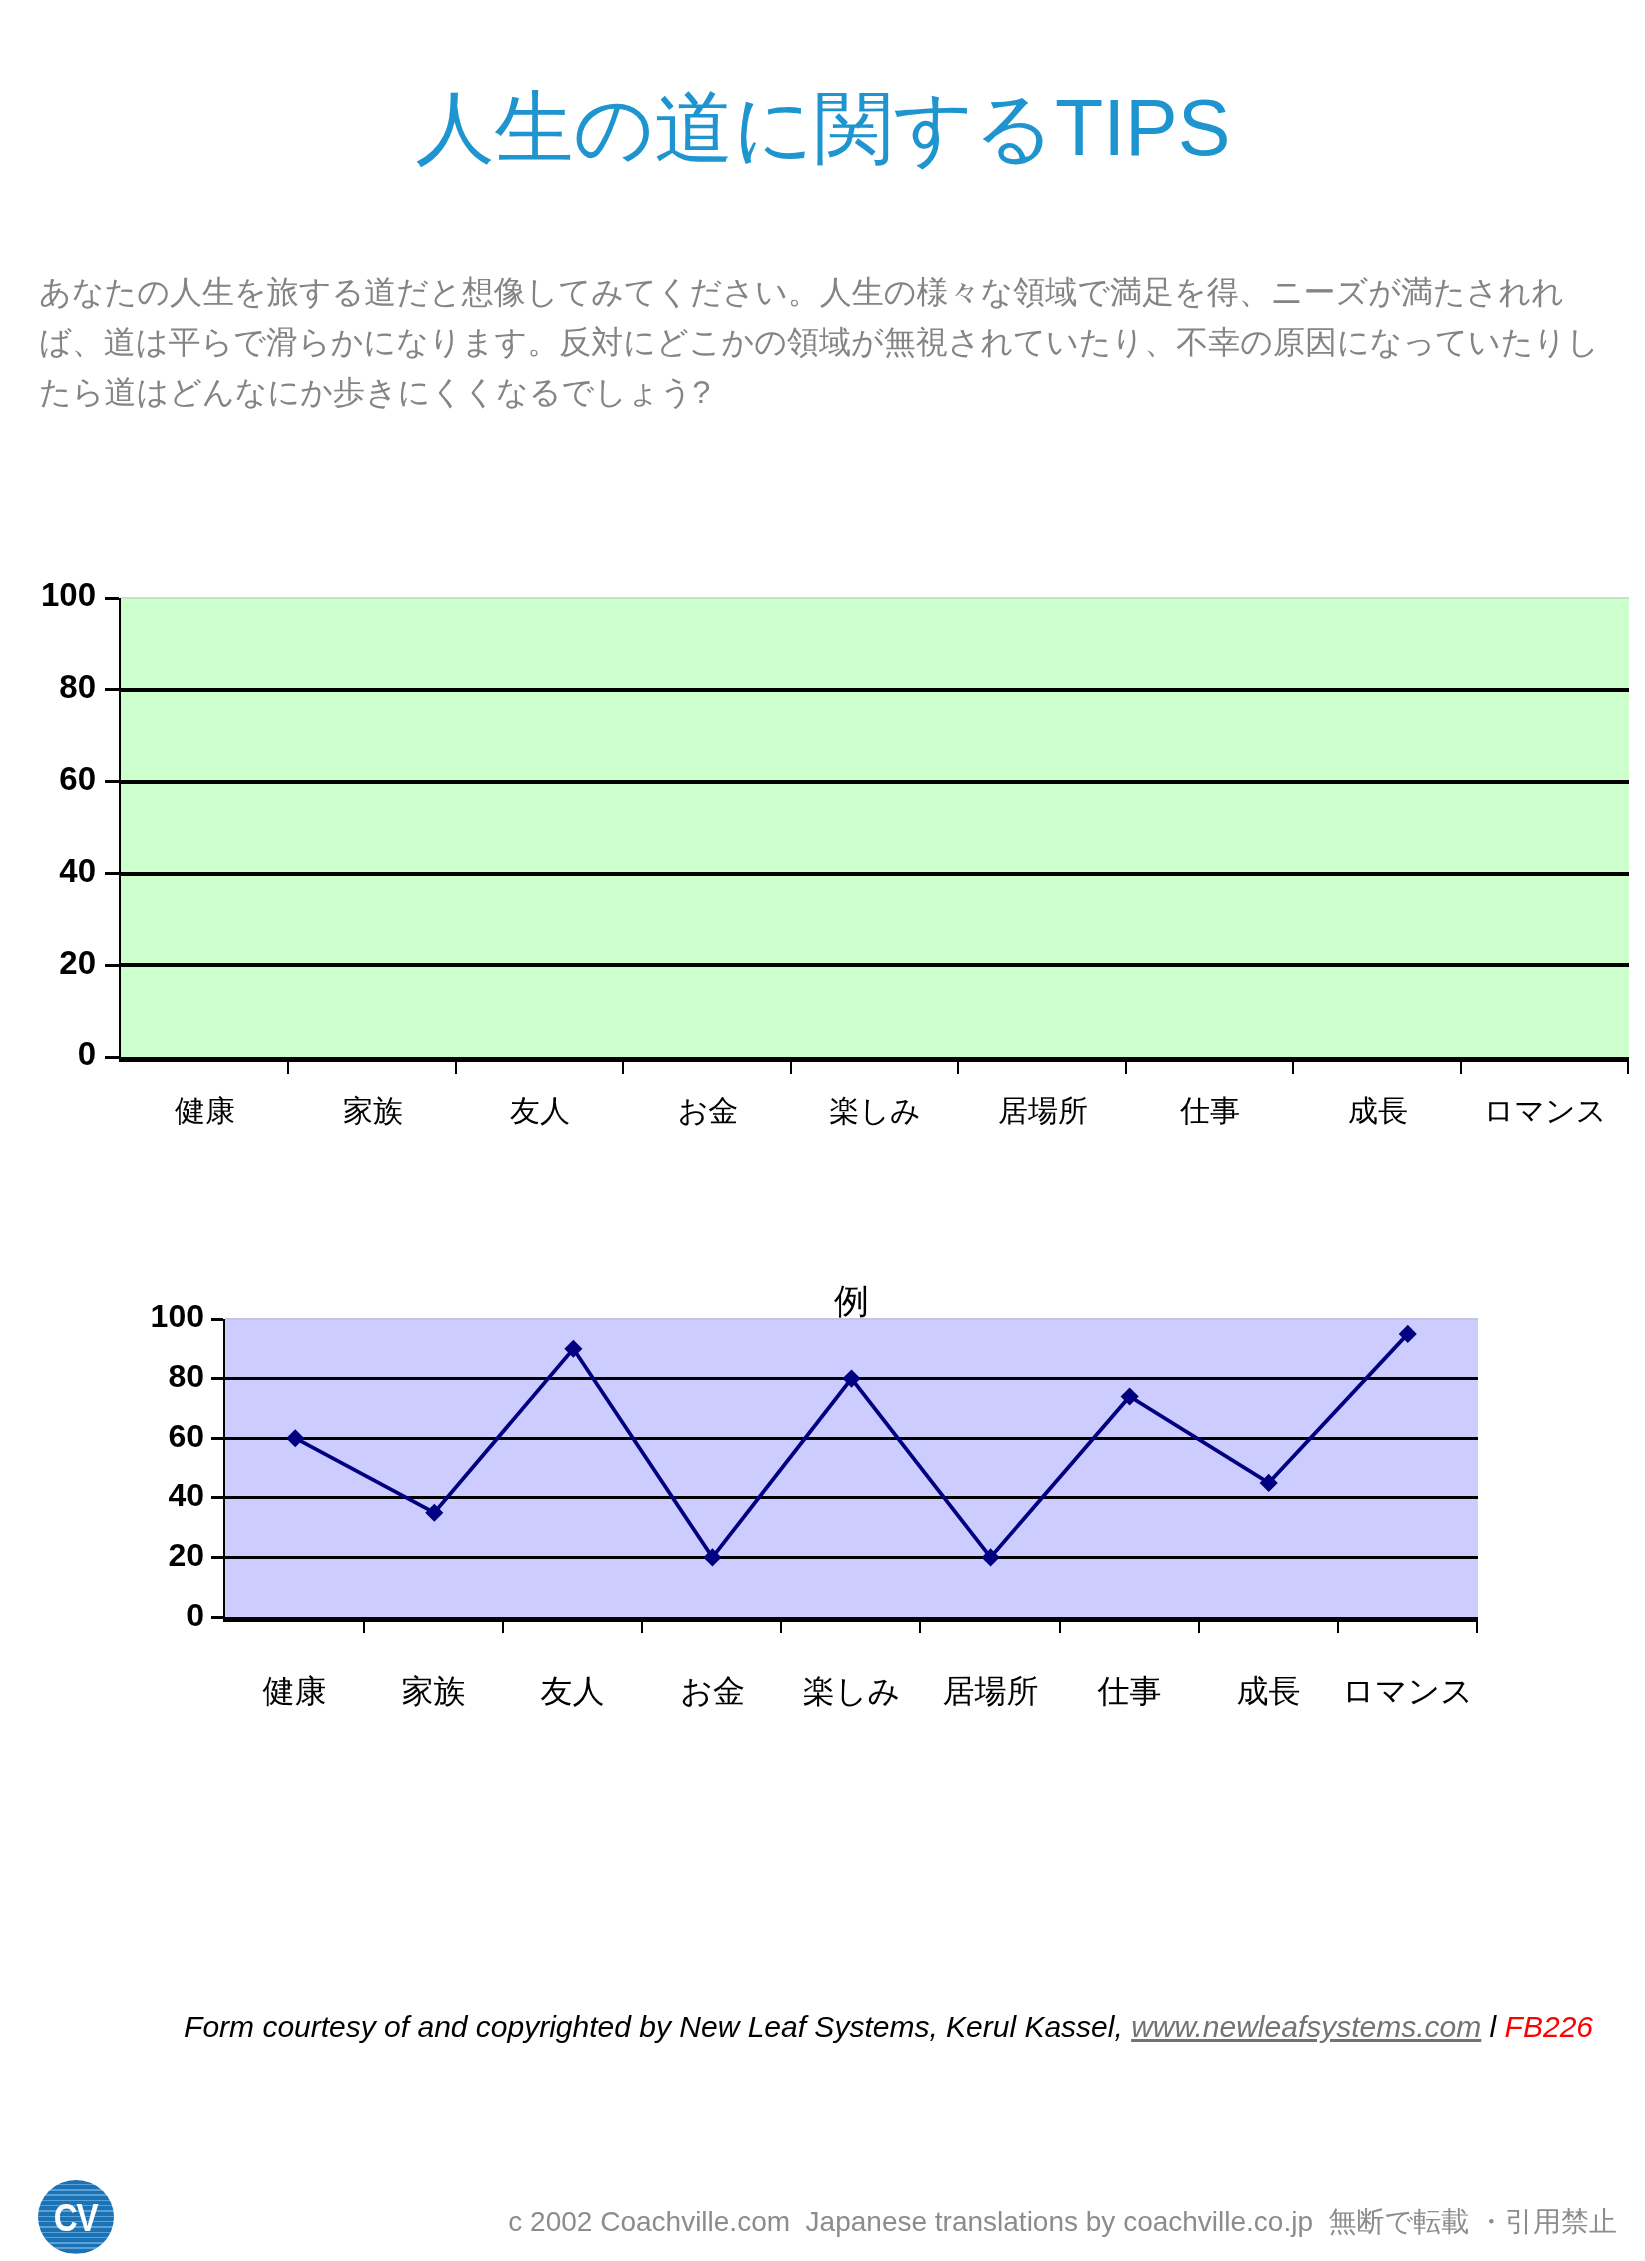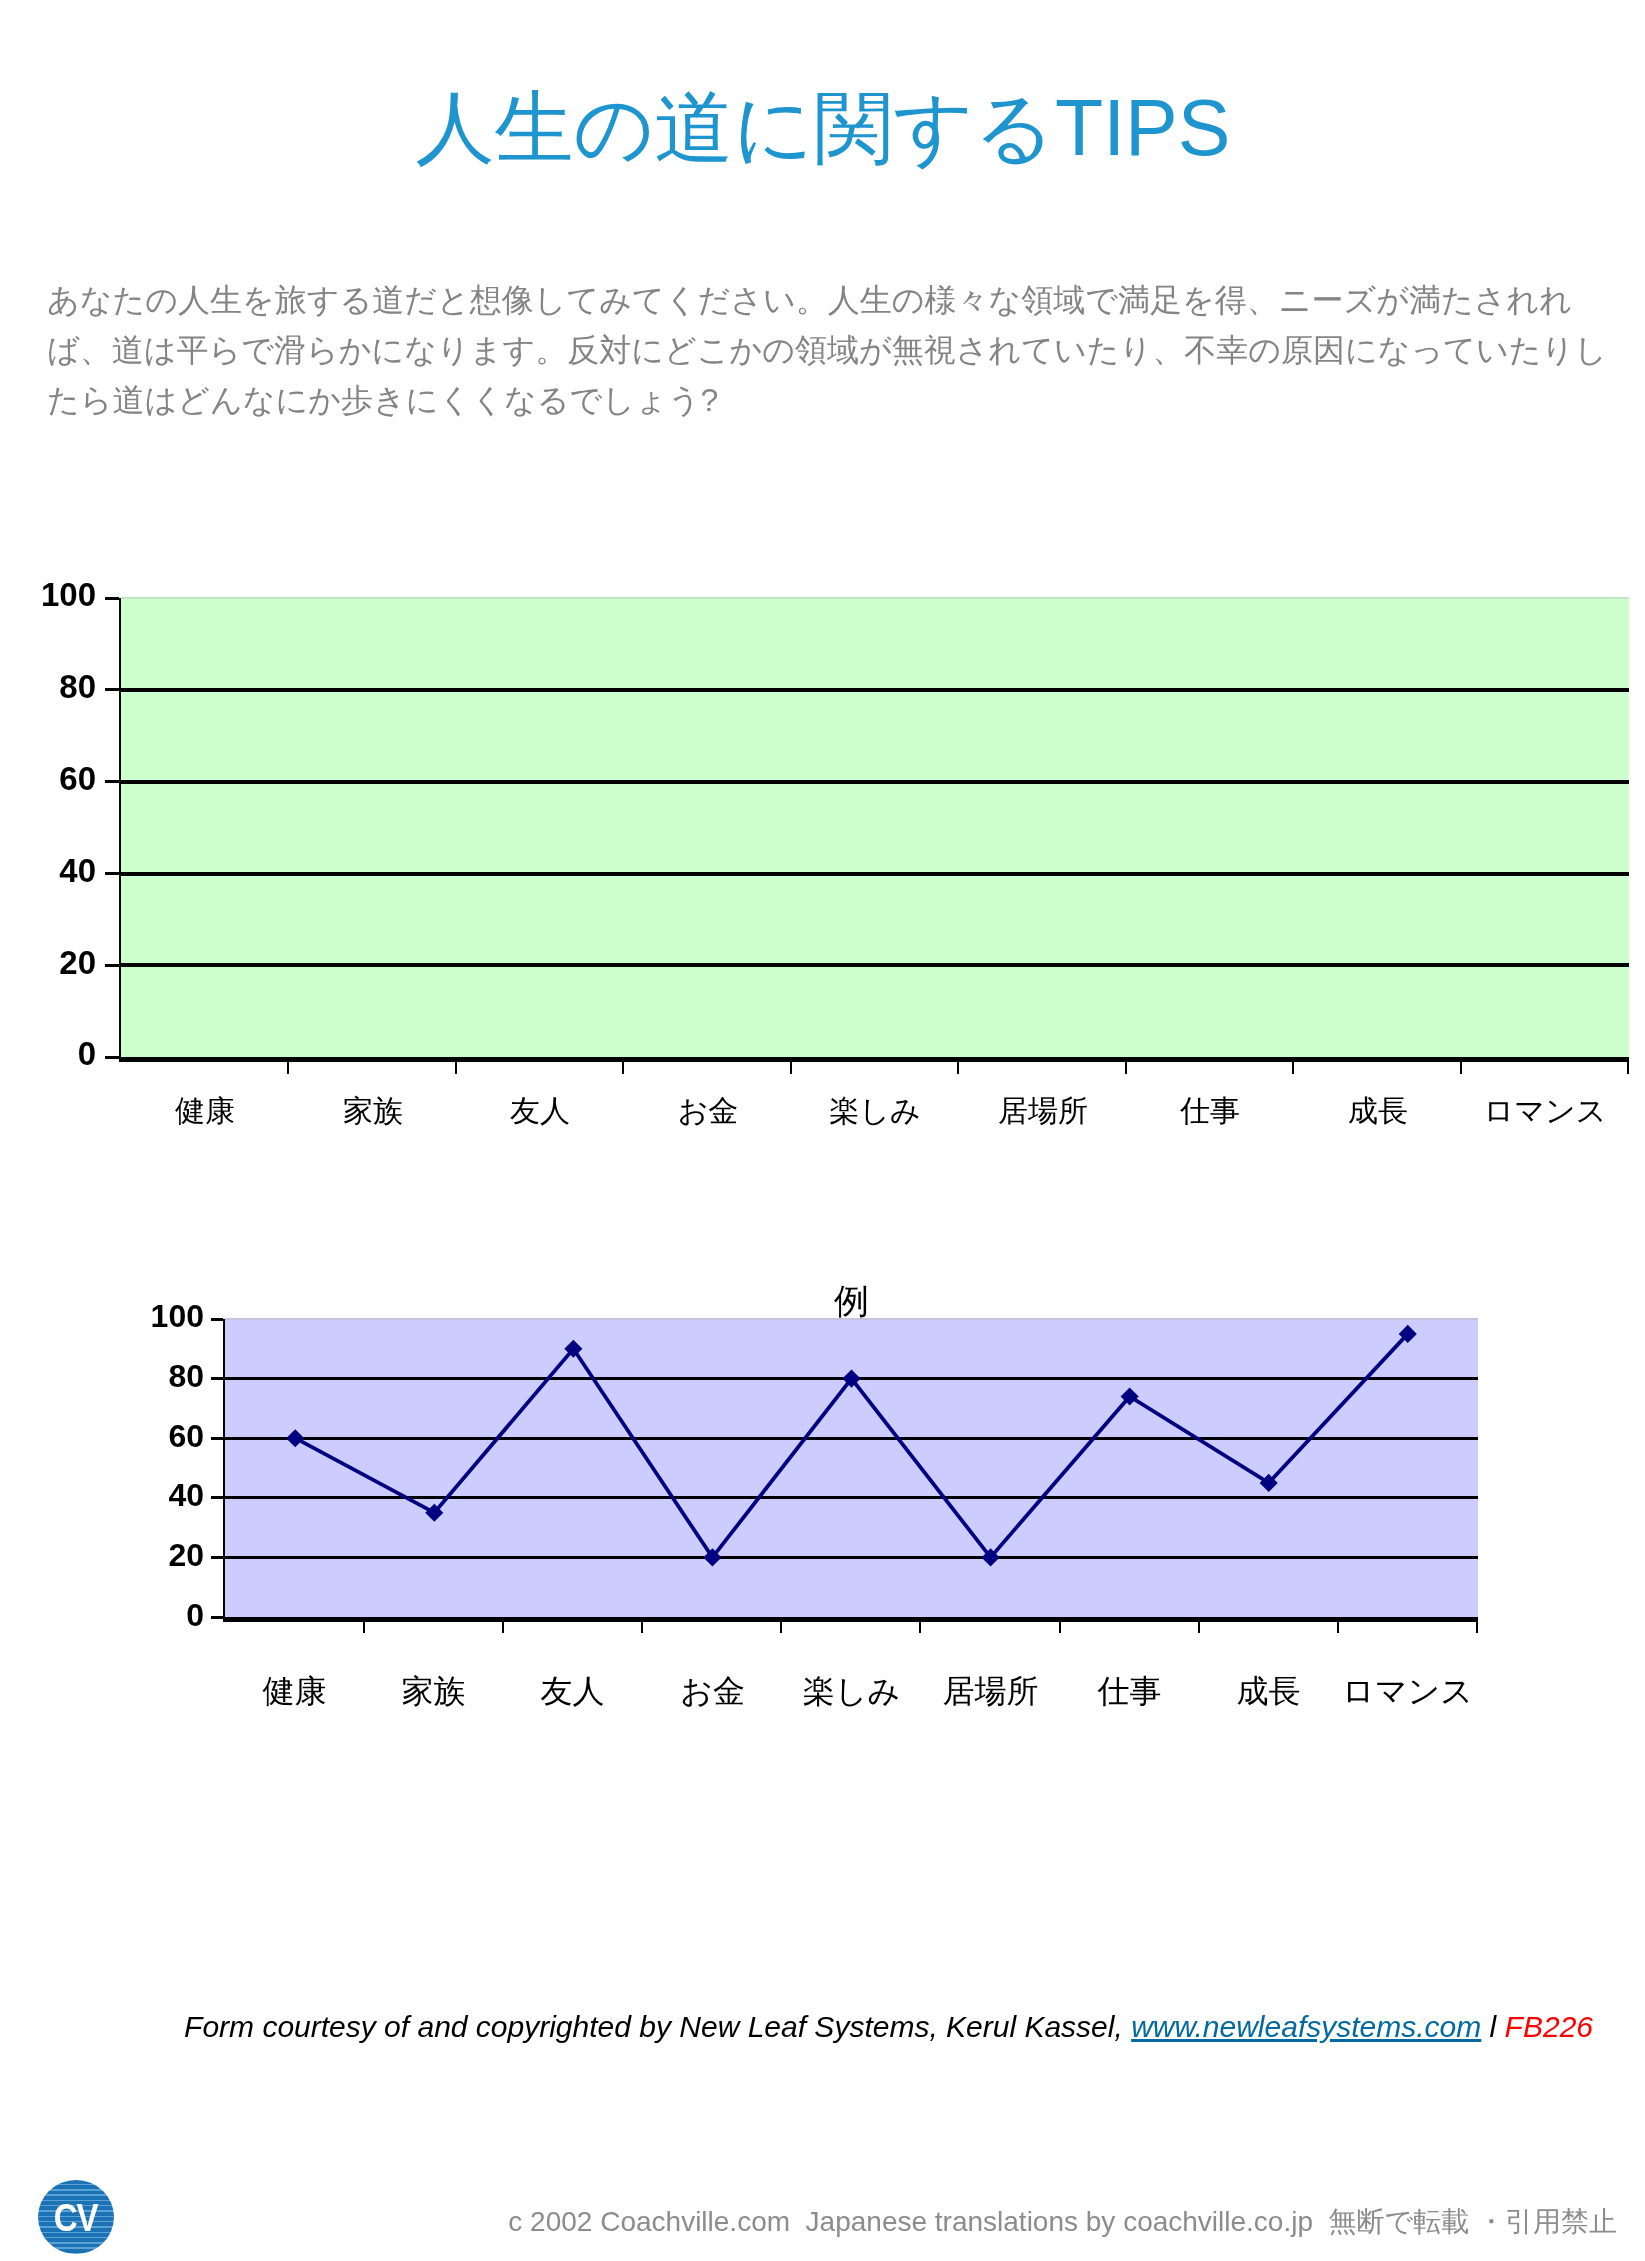--- a/index.html
+++ b/index.html
@@ -8,21 +8,21 @@
     background:#ffffff; overflow:hidden;
     font-family:"Liberation Sans","DejaVu Sans",sans-serif;
     color:#000;
   }
   .page-title {
     position:absolute; top:85px; left:0; width:100%;
     text-align:center; font-size:79px; line-height:1.1; font-weight:400;
     color:#1E95CF; margin:0;
   }
   .para {
-    position:absolute; left:35px; width:1579px; margin:12px;
+    position:absolute; left:35px; width:1579px; margin:4px;
     font-size:32px; line-height:50px; color:#848484;
   }
   .para-intro { top:263px; }
   .para-instruction { top:412px; }
 
   .chart { position:absolute; }
   #chart1 { left:121px; top:598px; width:1508px; height:459px; }
   #chart2 { left:225px; top:1319px; width:1253px; height:298px; }
   .chart2-title {
     position:absolute; top:1278px; left:225px; width:1253px; margin:0;
@@ -42,21 +42,21 @@
     position:absolute; text-align:center; color:#000; line-height:1.2;
     font-weight:400;
   }
   .plot-svg { position:absolute; left:0; top:0; overflow:visible; }
 
   .credit-line {
     position:absolute; top:2010px; right:53px; left:53px; margin:0;
     text-align:right; font-size:30px; font-style:italic; color:#000;
     white-space:nowrap;
   }
-  .credit-link { color:#0369a1; text-decoration:underline; cursor:pointer; }
+  .credit-link { color:#737373; text-decoration:underline; cursor:pointer; }
   .credit-code { color:#FF0000; }
 
   .footer-bar { position:absolute; left:0; top:2174px; width:1646px; height:87px; }
   .logo-ellipse {
     position:absolute; left:38px; top:6px; width:76px; height:74px;
     border-radius:50%;
     background:repeating-linear-gradient(to bottom,#1B72B5 0px,#1B72B5 3.8px,#5AA2D6 3.8px,#5AA2D6 5.3px);
     display:flex; align-items:center; justify-content:center;
   }
   .logo-monogram {

